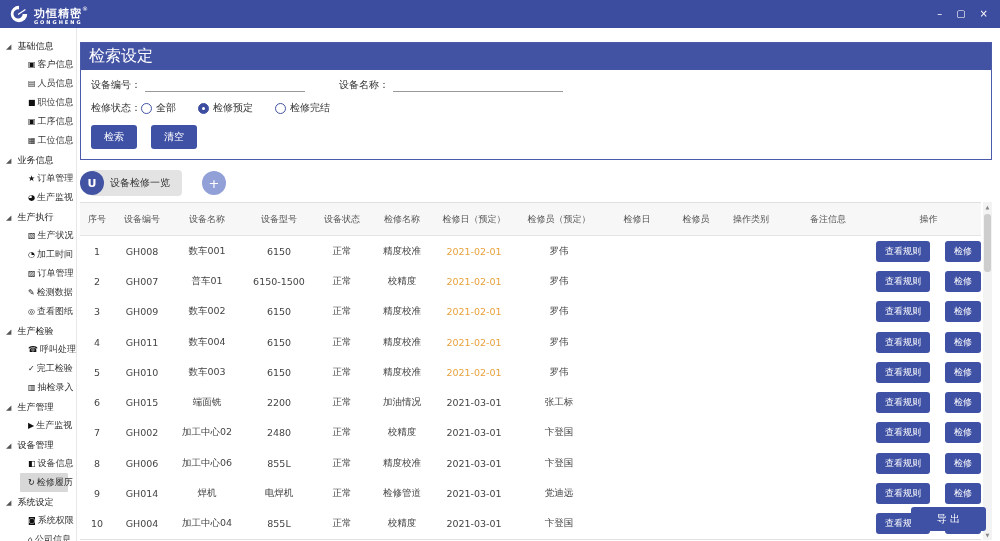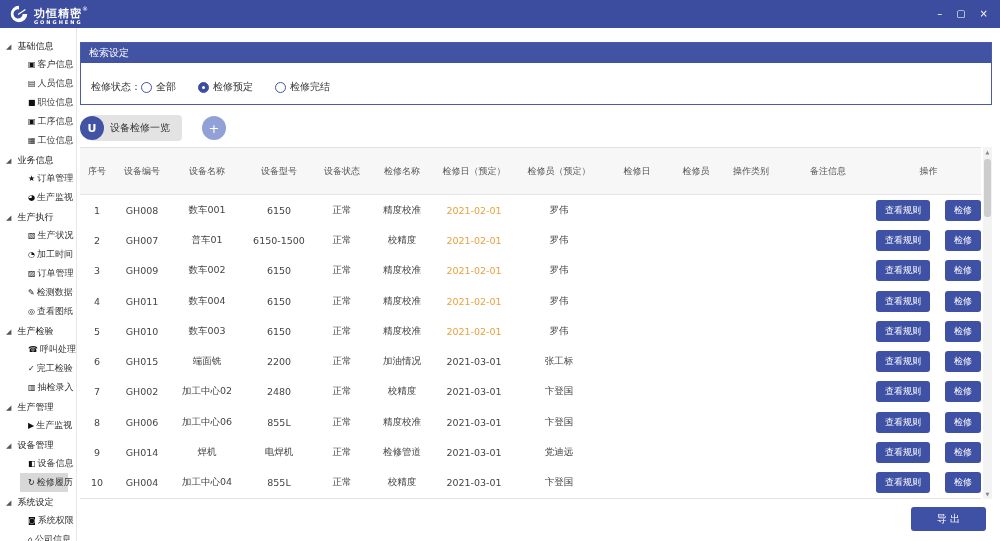--- a/index.html
+++ b/index.html
@@ -24,21 +24,21 @@
 
   
   .sgroup { display:flex; align-items:center; font-size:9px; color:#222; padding:4px 0 2px 6px; cursor:pointer; }
   .sgroup .caret { font-size:7px; color:#555; margin-right:6px; }
   .sitem { display:flex; align-items:center; font-size:9px; color:#333; padding:3px 0 3px 8px; margin:0 8px 0 20px; cursor:pointer; border-radius:1px; white-space:nowrap; }
   .sitem .icn { font-size:8px; margin-right:2px; color:#111; }
   .sitem.selected { background:#d8d8d8; }
 
   
   .search-panel { margin-top:14px; border:1px solid #4c5aab; }
-  .sp-head { background:#4353a4; color:#fff; font-size:10px; padding:3px 8px; }
+  .sp-head { background:#4353a4; color:#fff; font-size:16px; padding:3px 8px; }
   .sp-body { padding:8px 10px 10px 10px; font-size:10px; color:#333; }
   .sp-row1 { display:flex; align-items:flex-end; }
   .u-line { border-bottom:1px solid #999; width:160px; height:14px; margin:0 34px 0 4px; }
   .u-line2 { width:170px; margin-right:0; }
   .sp-row2 { display:flex; align-items:center; margin-top:9px; }
   .radio-opt { display:flex; align-items:center; margin-right:22px; cursor:pointer; }
   .radio { width:11px; height:11px; border:1px solid #4353a4; border-radius:50%; margin-right:4px; position:relative; background:#fff; }
   .radio.checked { background:#3c4c9e; }
   .radio.checked::after { content:""; position:absolute; left:3px; top:3px; width:3px; height:3px; background:#fff; border-radius:50%; }
   .sp-btns { margin-top:10px; display:flex; gap:14px; }
@@ -46,21 +46,21 @@
 
   
   .tabrow { display:flex; align-items:center; margin:10px 0 6px 0; }
   .badge { width:24px; height:24px; background:#4353a4; color:#fff; border-radius:50%; font-size:11px; font-weight:bold; display:flex; align-items:center; justify-content:center; z-index:2; }
   .pill { background:#e3e3e3; color:#333; font-size:10px; border-radius:4px; padding:6px 12px 6px 20px; margin-left:-14px; }
   .plus-btn { width:24px; height:24px; background:#92a0d8; color:#fff; border:none; border-radius:50%; font-size:13px; margin-left:20px; cursor:pointer; line-height:1; }
 
   
   .tablewrap { position:relative; padding-right:11px; }
   .trow { display:grid; grid-template-columns:34px 56px 74px 70px 56px 64px 80px 90px 66px 52px 58px 96px 1fr; align-items:center; text-align:center; }
-  .thead { background:#f7f7f7; border-top:1px solid #e0e0e0; border-bottom:1px solid #e5e5e5; color:#555; font-size:9px; height:48px; }
+  .thead { background:#f7f7f7; border-top:1px solid #e0e0e0; border-bottom:1px solid #e5e5e5; color:#555; font-size:9px; height:34px; }
   .tbody .trow { height:30.3px; font-size:9.5px; color:#444; }
   .tbody { border-bottom:1px solid #e2e2e2; }
   .cell { overflow:hidden; white-space:nowrap; }
   .cell.orange { color:#e8a23c; }
   .acts { display:flex; justify-content:center; gap:15px; }
   .abtn { background:#3f51a5; color:#fff; border:none; font-size:9px; padding:4px 9px; border-radius:3px; cursor:pointer; white-space:nowrap; }
 
   
   .vscroll { position:absolute; right:0; top:0; bottom:0; width:9px; background:#f3f3f3; display:flex; flex-direction:column; align-items:center; }
   .vscroll .arr { font-size:5px; color:#888; line-height:10px; cursor:pointer; }
@@ -259,40 +259,50 @@
 
           </div>
       </div>
     </div>
 
   <div class="main">
 
     <div class="search-panel">
       <div class="sp-head">检索设定</div>
       <div class="sp-body">
+        <div class="sp-row1">
+          <span>设备编号：</span>
+          <span class="u-line"></span>
+          <span>设备名称：</span>
+          <span class="u-line u-line2"></span>
+        </div>
         <div class="sp-row2">
           <span>检修状态：</span>
           <span style="display:flex;">
 
               <span class="radio-opt">
                 <span class="radio"></span>
                 <span>全部</span>
               </span>
 
               <span class="radio-opt">
                 <span class="radio checked"></span>
                 <span>检修预定</span>
               </span>
 
               <span class="radio-opt">
                 <span class="radio"></span>
                 <span>检修完结</span>
               </span>
             </span>
         </div>
+        <div class="sp-btns">
+          <button class="btn">检索</button>
+          <button class="btn">清空</button>
+        </div>
       </div>
     </div>
 
     <div class="tabrow">
       <div class="badge">U</div>
       <div class="pill">设备检修一览</div>
       <button class="plus-btn">+</button>
     </div>
 
     <div class="tablewrap">

